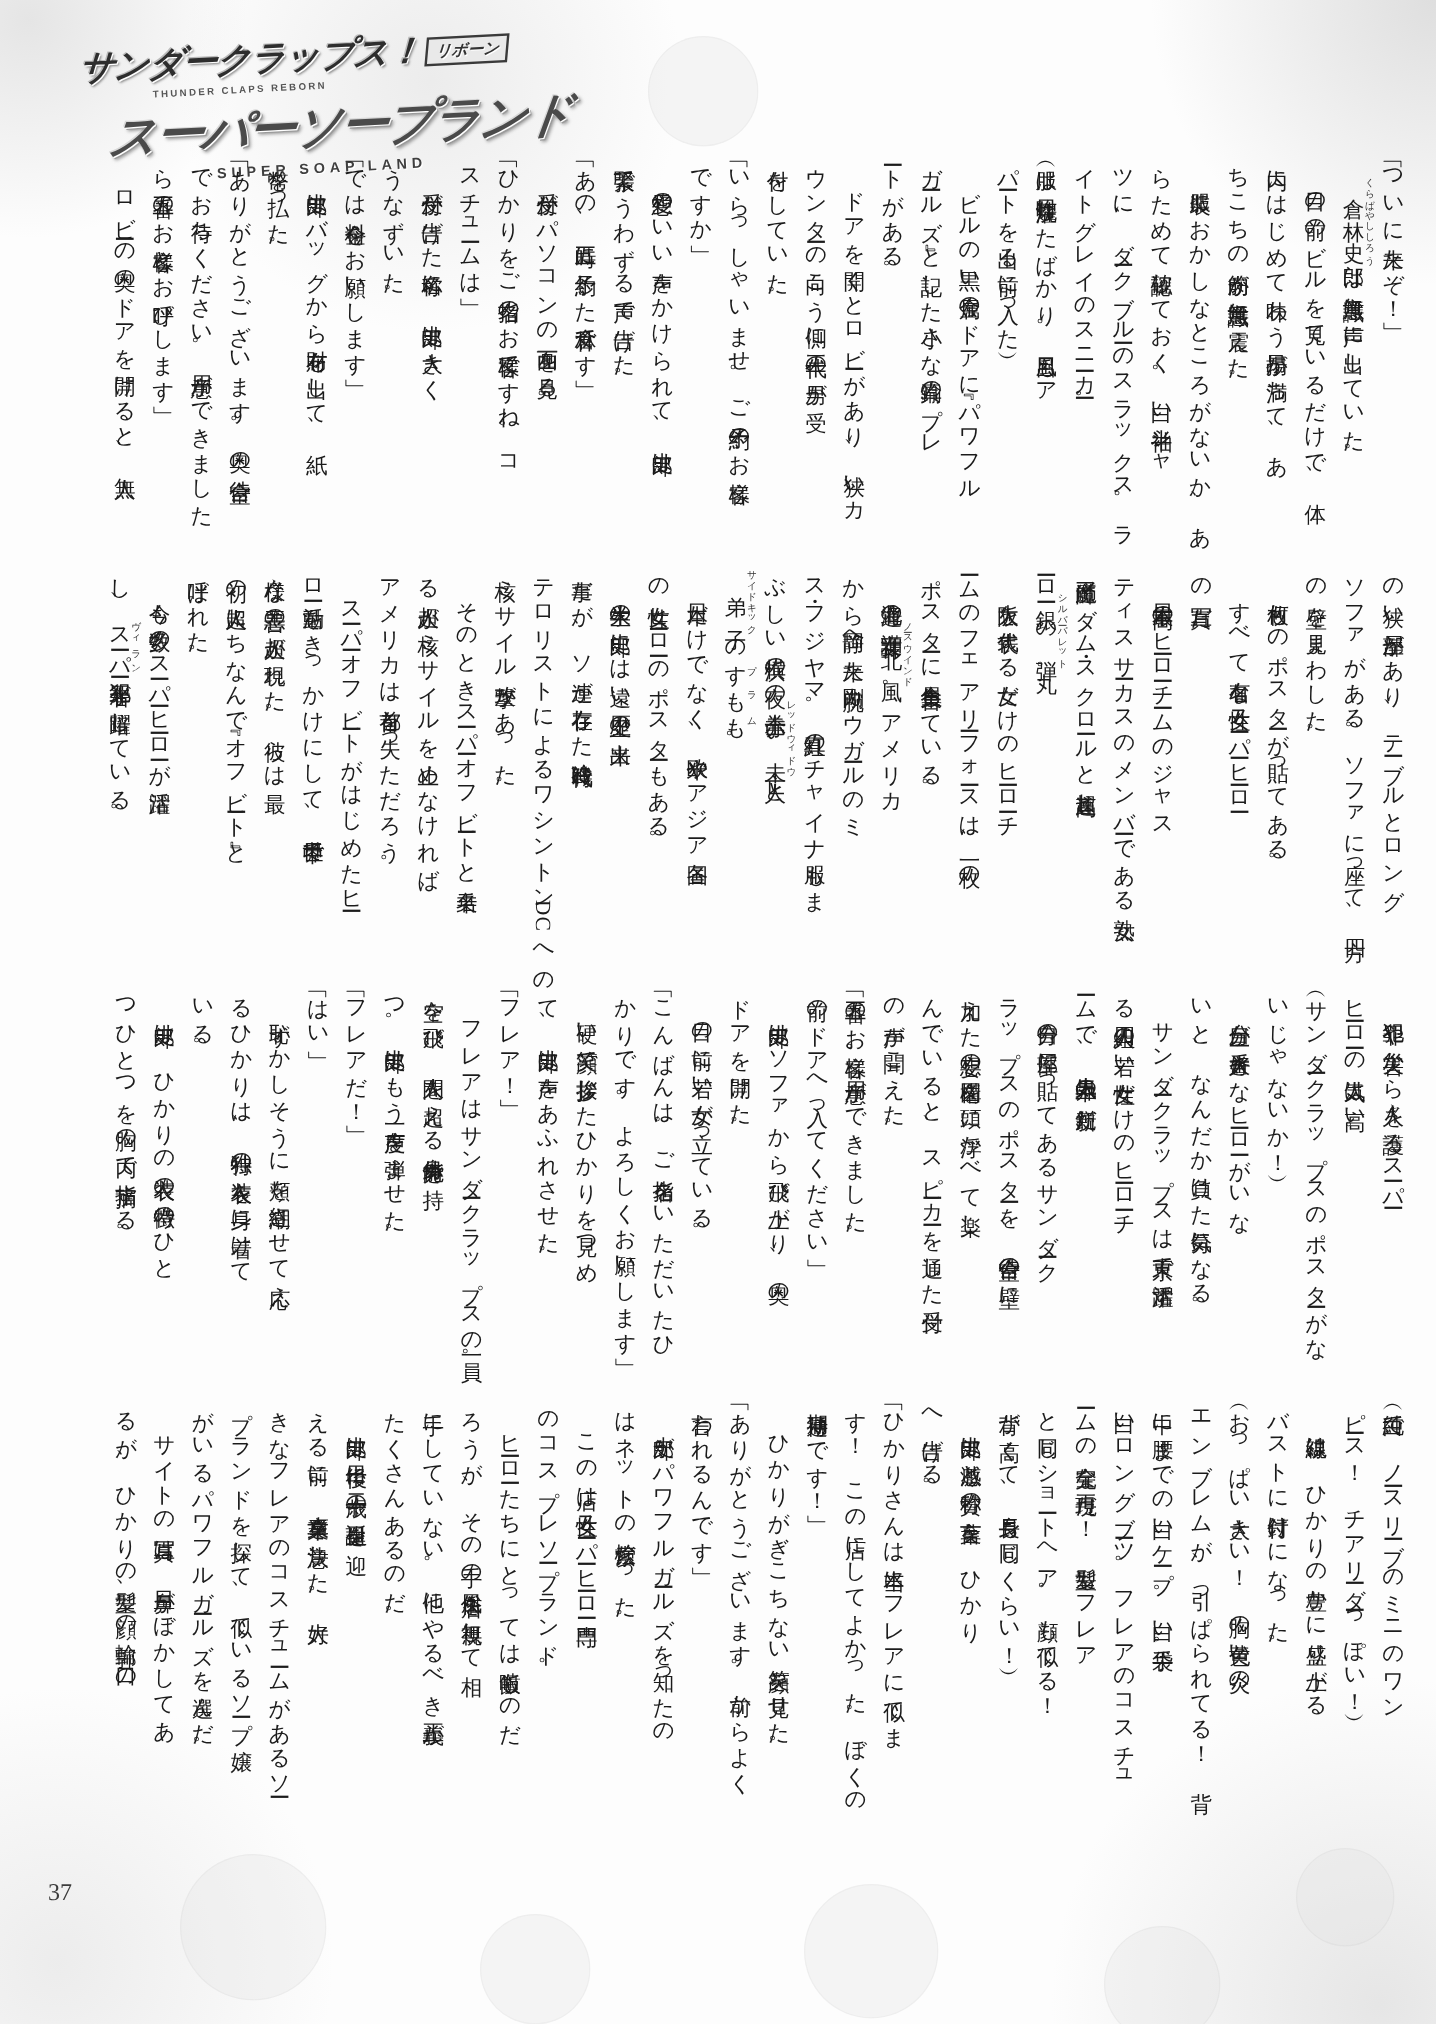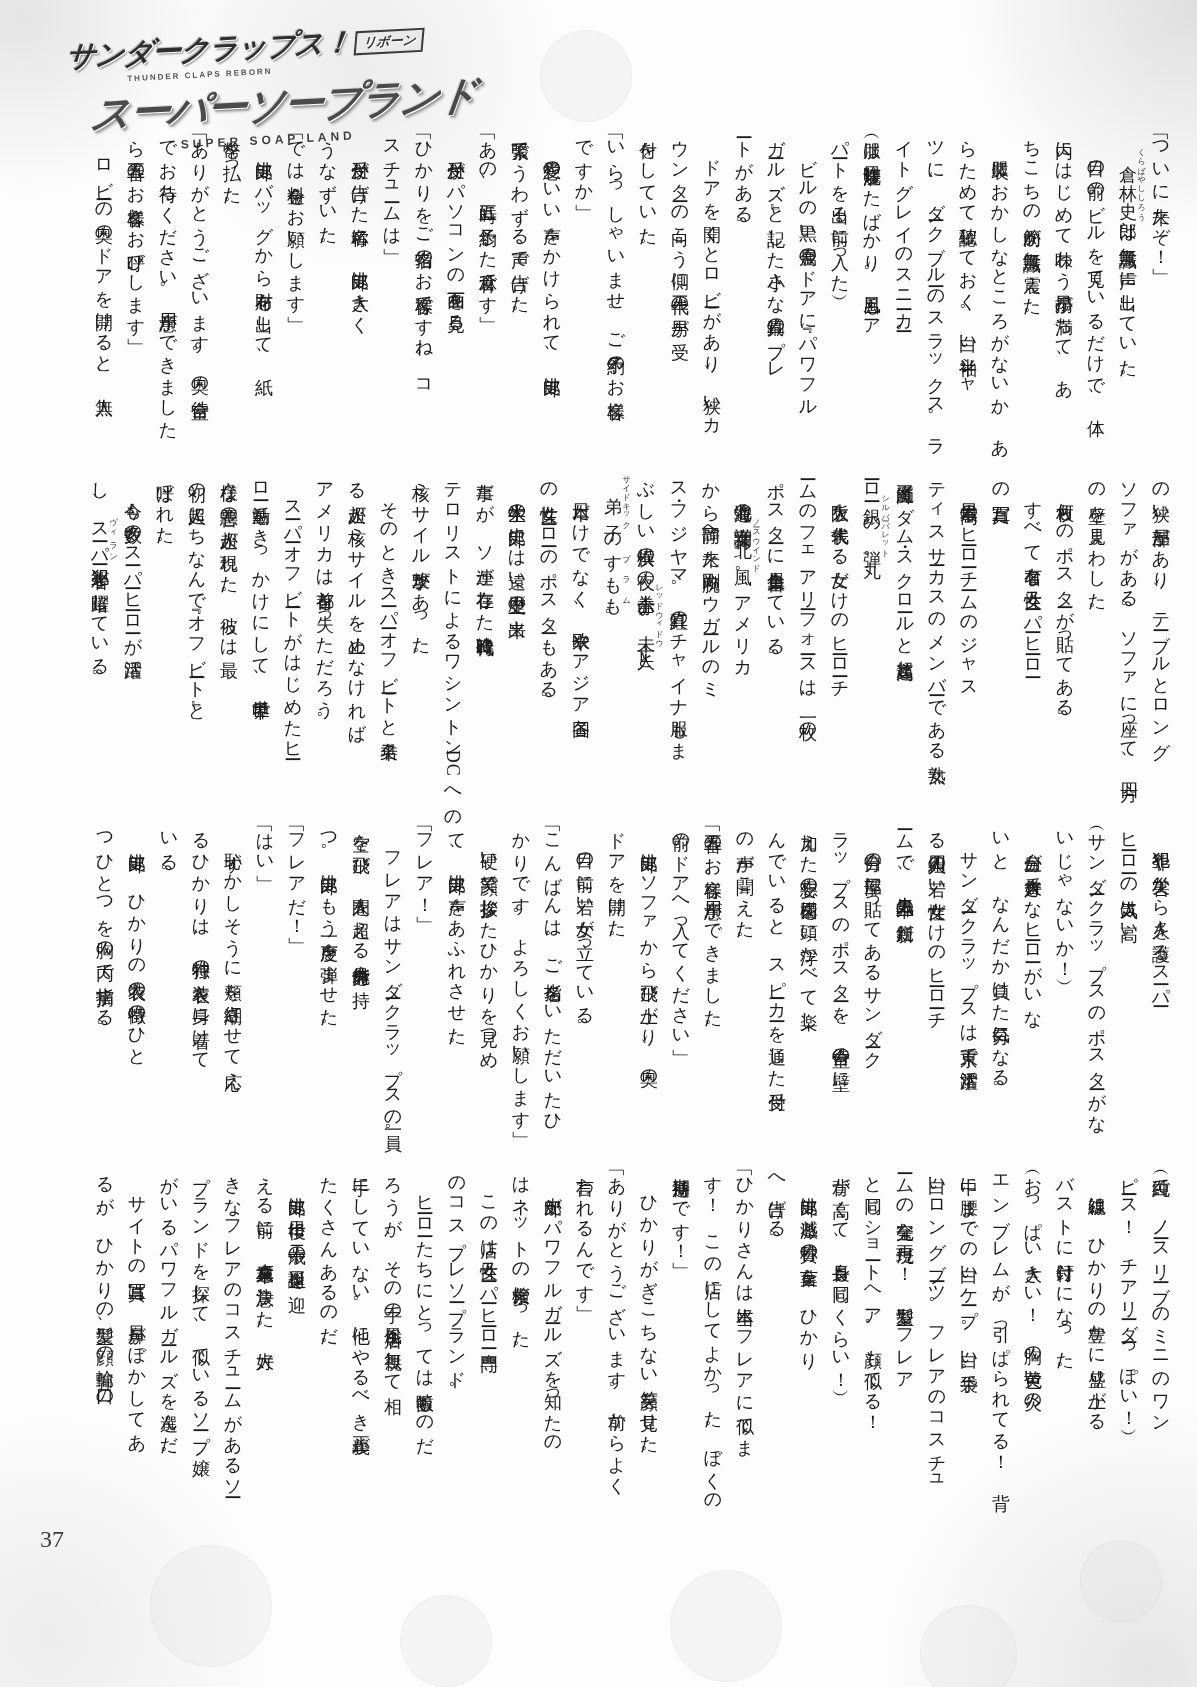--- a/index.html
+++ b/index.html
@@ -57,21 +57,21 @@
   }
   .band .col{height:100%;}
   ruby{ruby-position:over;}
   rt{font-size:8px;letter-spacing:0;color:#333;}
   .band-1{top:128px;}
   .band-2{top:470px;}
   .band-3{top:820px;}
   .band-4{top:1164px;}
   
   .page-number{
-    position:absolute;left:40px;top:1526px;font-size:24px;color:#3c3c3c;
+    position:absolute;left:40px;top:1566px;font-size:20px;color:#3c3c3c;
     font-family:"Liberation Serif","DejaVu Serif",serif;
   }
 </style>
 </head>
 <body>
 
 <div class="bokeh" style="left:150px;top:1545px;width:120px;height:120px;"></div>
 <div class="bokeh" style="left:400px;top:1595px;width:90px;height:90px;"></div>
 <div class="bokeh" style="left:670px;top:1570px;width:110px;height:110px;"></div>
 <div class="bokeh" style="left:920px;top:1605px;width:95px;height:95px;"></div>

